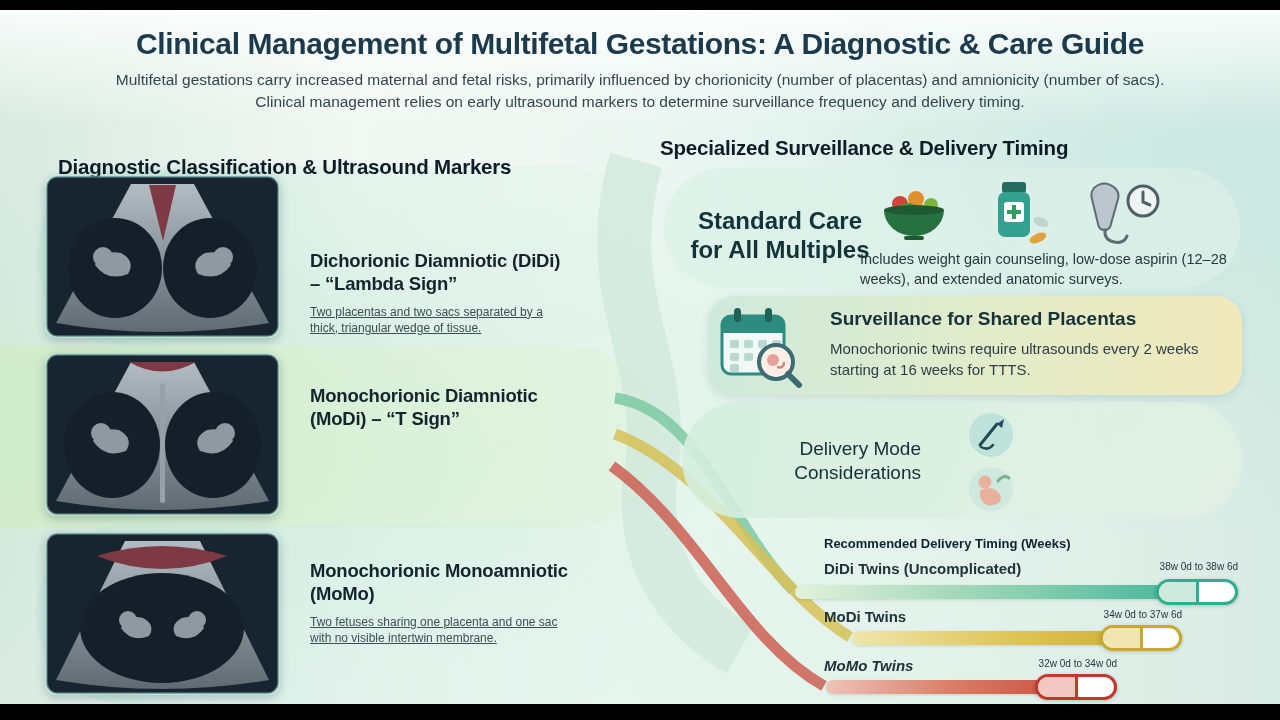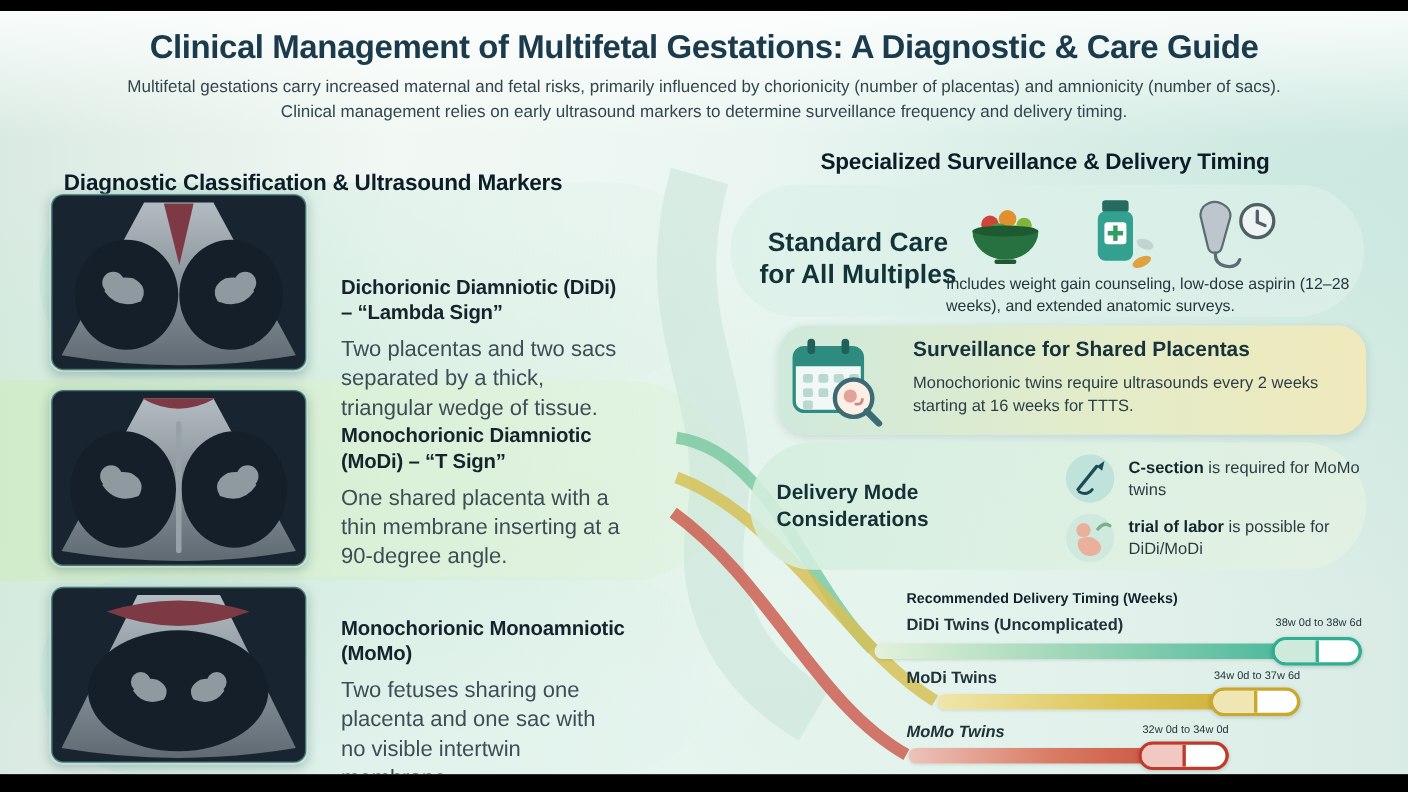--- a/index.html
+++ b/index.html
@@ -20,59 +20,59 @@
   .header-band { left:0; top:0; width:1280px; height:116px;
     background:linear-gradient(180deg, rgba(252,254,253,0.9), rgba(252,254,253,0)); }
 
   .title { top:17px; left:0; width:1280px; text-align:center; font-size:30px; font-weight:bold;
            color:#1b3a4b; letter-spacing:-0.4px; }
   .subtitle { top:59px; left:110px; width:1060px; text-align:center; font-size:15.5px;
               line-height:1.42; color:#33454d; }
 
   .sec-heading { font-size:20.5px; font-weight:bold; color:#0d1d28; letter-spacing:-0.2px; }
   .lh { top:126px; left:58px;margin-top:19px; }
-  .rh { top:126px; left:660px; width:580px; text-align:center; }
+  .rh { top:126px; left:660px; width:580px; text-align:left; }
 
   .band { border-radius:90px; pointer-events:none; }
   .band1 { left:36px; top:156px; width:612px; height:180px;
     background:linear-gradient(90deg, rgba(197,232,218,0.55), rgba(224,243,234,0.22)); }
   .band2 { left:0; top:336px; width:660px; height:182px; border-radius:0 90px 90px 0;
     background:linear-gradient(90deg, rgba(206,236,184,0.50), rgba(218,241,206,0.28)); }
   .band3 { left:36px; top:514px; width:612px; height:180px;
     background:linear-gradient(90deg, rgba(196,231,221,0.50), rgba(224,243,237,0.22)); }
   .care-bg { left:664px; top:158px; width:576px; height:120px; border-radius:60px;
     background:linear-gradient(90deg, rgba(213,239,229,0.55), rgba(236,247,241,0.35)); }
 
   .connectors { left:0; top:0; }
 
   .usimg { left:45px; width:235px; height:163px; border-radius:12px;
            box-shadow:0 3px 10px rgba(20,50,60,0.25); }
   .us1 { top:165px; } .us2 { top:343px; } .us3 { top:522px; }
   .ustext { left:310px; width:258px; }
   .ut1 { top:197px;margin-top:43px; } .ut2 { top:375px; } .ut3 { top:550px; }
   .ustext h3 { font-size:18.5px; font-weight:bold; color:#14232c; line-height:1.24; letter-spacing:-0.2px; }
-  .ustext p { margin-top:9px; font-size:20px; color:#3d4d55; line-height:1.33; }
+  .ustext p { margin-top:9px; font-size:12px; color:#3d4d55; line-height:1.33;text-decoration:underline; }
 
   .care-title { left:688px; top:196px; width:184px; text-align:center;
                 font-size:24px; font-weight:bold; color:#123338; line-height:1.22; }
   .care-desc { left:860px; top:240px; width:384px; font-size:14.5px; color:#26363c; line-height:1.35; }
   .icon-slot { pointer-events:none; }
   .ic-salad { left:876px; top:172px; } .ic-bottle { left:988px; top:166px; } .ic-probe { left:1080px; top:170px; }
 
   .card2 { left:708px; top:286px; width:534px; height:99px; border-radius:26px;
     background:linear-gradient(90deg, #cfe9dc 0%, #e3ecc9 55%, #f0e9bc 100%);
     box-shadow:0 3px 8px rgba(60,90,80,0.15); }
   .ic-calendar { left:718px; top:294px; }
   .card2-title { left:830px; top:298px; font-size:19px; font-weight:bold; color:#17323a; }
   .card2-desc { left:830px; top:329px; width:400px; font-size:15px; color:#2d3e45; line-height:1.38; }
 
   .card3 { left:682px; top:392px; width:560px; height:116px; border-radius:58px;
     background:linear-gradient(90deg, rgba(211,238,222,0.9), rgba(233,244,226,0.55)); }
-  .card3-title { left:706px; top:427px; width:215px; font-size:19px; font-weight:bold;
-                 color:#142f36; line-height:1.25; }
+  .card3-title { left:706px; top:427px; width:215px; font-size:19px; font-weight:normal;
+                 color:#142f36; line-height:1.25;text-align:right; }
   .dm-icon { width:46px; height:46px; }
   .dm-ic1 { left:968px; top:402px; } .dm-ic2 { left:968px; top:456px; }
   .dm-text { left:1026px; width:218px; font-size:15px; color:#2b3c43; line-height:1.3; }
   .dm-t1 { top:406px; } .dm-t2 { top:460px; }
   .dm-text b { color:#14262d; }
 
   .chart-title { left:824px; top:526px; font-size:13px; font-weight:bold; color:#10222b; }
   .lbl { font-weight:bold; color:#20323a; font-size:15px; }
   .rng { font-weight:normal; color:#243640; font-size:10px; }
   .bar { height:14px; border-radius:8px; box-shadow:0 1px 3px rgba(0,0,0,0.12); }
@@ -157,21 +157,20 @@
         <ellipse cx="168" cy="92" rx="48" ry="53" fill="#151f2a"></ellipse>
         <rect x="115" y="30" width="5" height="120" rx="2.5" fill="#97a1a8"></rect>
         <circle cx="56" cy="80" r="10" fill="#8f99a0"></circle>
         <path d="M48,88 Q60,106 81,98 Q89,85 74,77 Q55,73 48,88 Z" fill="#8f99a0"></path>
         <circle cx="180" cy="80" r="10" fill="#8f99a0"></circle>
         <path d="M188,88 Q176,106 155,98 Q147,85 162,77 Q181,73 188,88 Z" fill="#8f99a0"></path>
       </svg>
     </div>
     <div class="ustext ut2">
       <h3>Monochorionic Diamniotic (MoDi) – “T Sign”</h3>
-      <p>One shared placenta with a thin membrane inserting at a 90-degree angle.</p>
     </div>
 
     <div class="usimg us3">
       <svg width="235" height="163" viewBox="0 0 235 163">
         <defs>
             <linearGradient id="fanC" x1="0" y1="0" x2="0" y2="1">
           <stop offset="0" stop-color="#b3bcc2"></stop>
               <stop offset="1" stop-color="#5f6a73"></stop>
             </linearGradient>
           </defs>
@@ -255,34 +254,28 @@
     <div class="card3-title">Delivery Mode Considerations</div>
 
     <div class="dm-icon dm-ic1">
       <svg width="46" height="46" viewBox="0 0 46 46">
         <circle cx="23" cy="23" r="22" fill="#bfe2da"></circle>
         <path d="M12,33 L29,12" stroke="#1d4a54" stroke-width="3" stroke-linecap="round"></path>
         <path d="M29,12 l7,-5 l-2,9 z" fill="#1d4a54"></path>
         <path d="M13,35 q7,4 12,-2" stroke="#1d4a54" stroke-width="2.5" fill="none" stroke-linecap="round"></path>
       </svg>
     </div>
-    <div class="dm-text dm-t1">
-      <b>C-section</b><span> is required for MoMo twins</span>
-    </div>
 
     <div class="dm-icon dm-ic2">
       <svg width="46" height="46" viewBox="0 0 46 46">
         <circle cx="23" cy="23" r="22" fill="#cfe9df"></circle>
         <circle cx="17" cy="16" r="6.5" fill="#e9b19b"></circle>
         <path d="M13,24 q11,-5 18,3 q5,7 -2,11 q-10,4 -15,-3 q-4,-6 -1,-11 z" fill="#e9b19b"></path>
         <path d="M30,15 q6,-7 11,-3" stroke="#7ab08a" stroke-width="3" fill="none" stroke-linecap="round"></path>
       </svg>
-    </div>
-    <div class="dm-text dm-t2">
-      <b>trial of labor</b><span> is possible for DiDi/MoDi</span>
     </div>
 
     <h3 class="chart-title">Recommended Delivery Timing (Weeks)</h3>
 
     <div class="lbl" style="left:824px; top:550px;">DiDi Twins (Uncomplicated)</div>
     <div class="rng" style="right:42px; top:551px;">38w 0d to 38w 6d</div>
     <div class="bar bar-g"></div>
     <div class="capsule cap-g">
         <div class="half l"></div>
         <div class="half r"></div>

